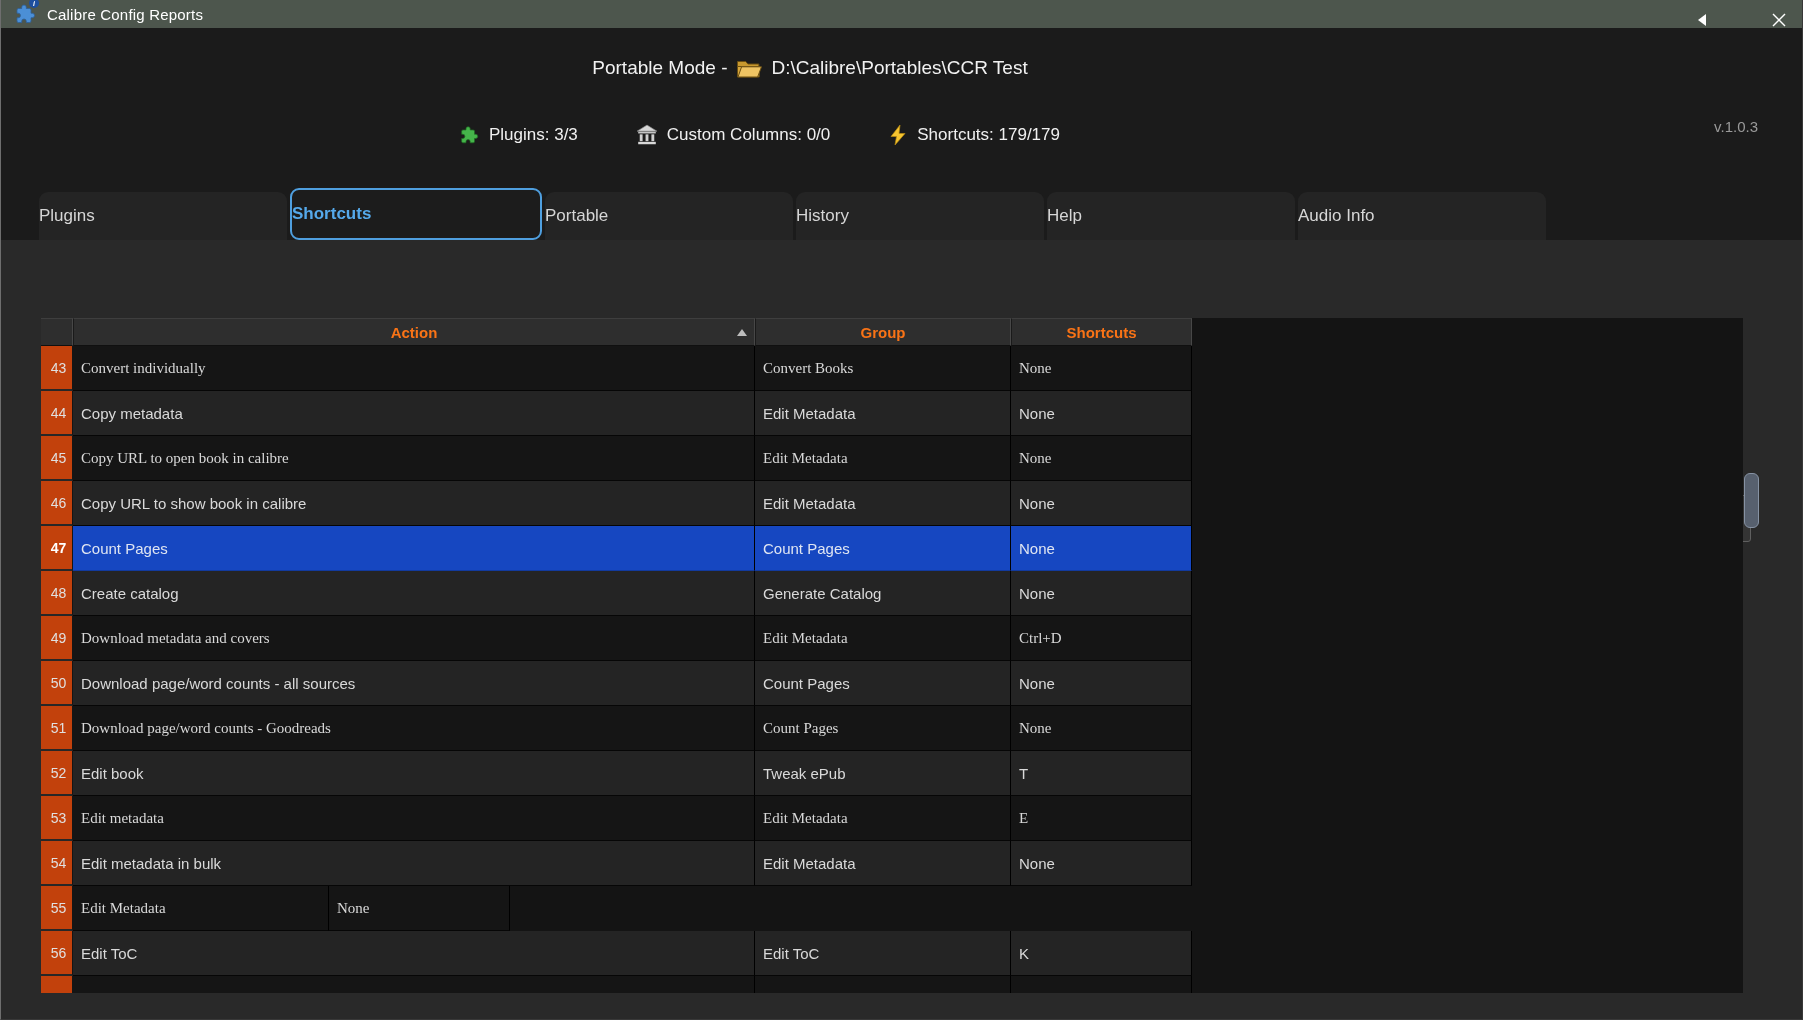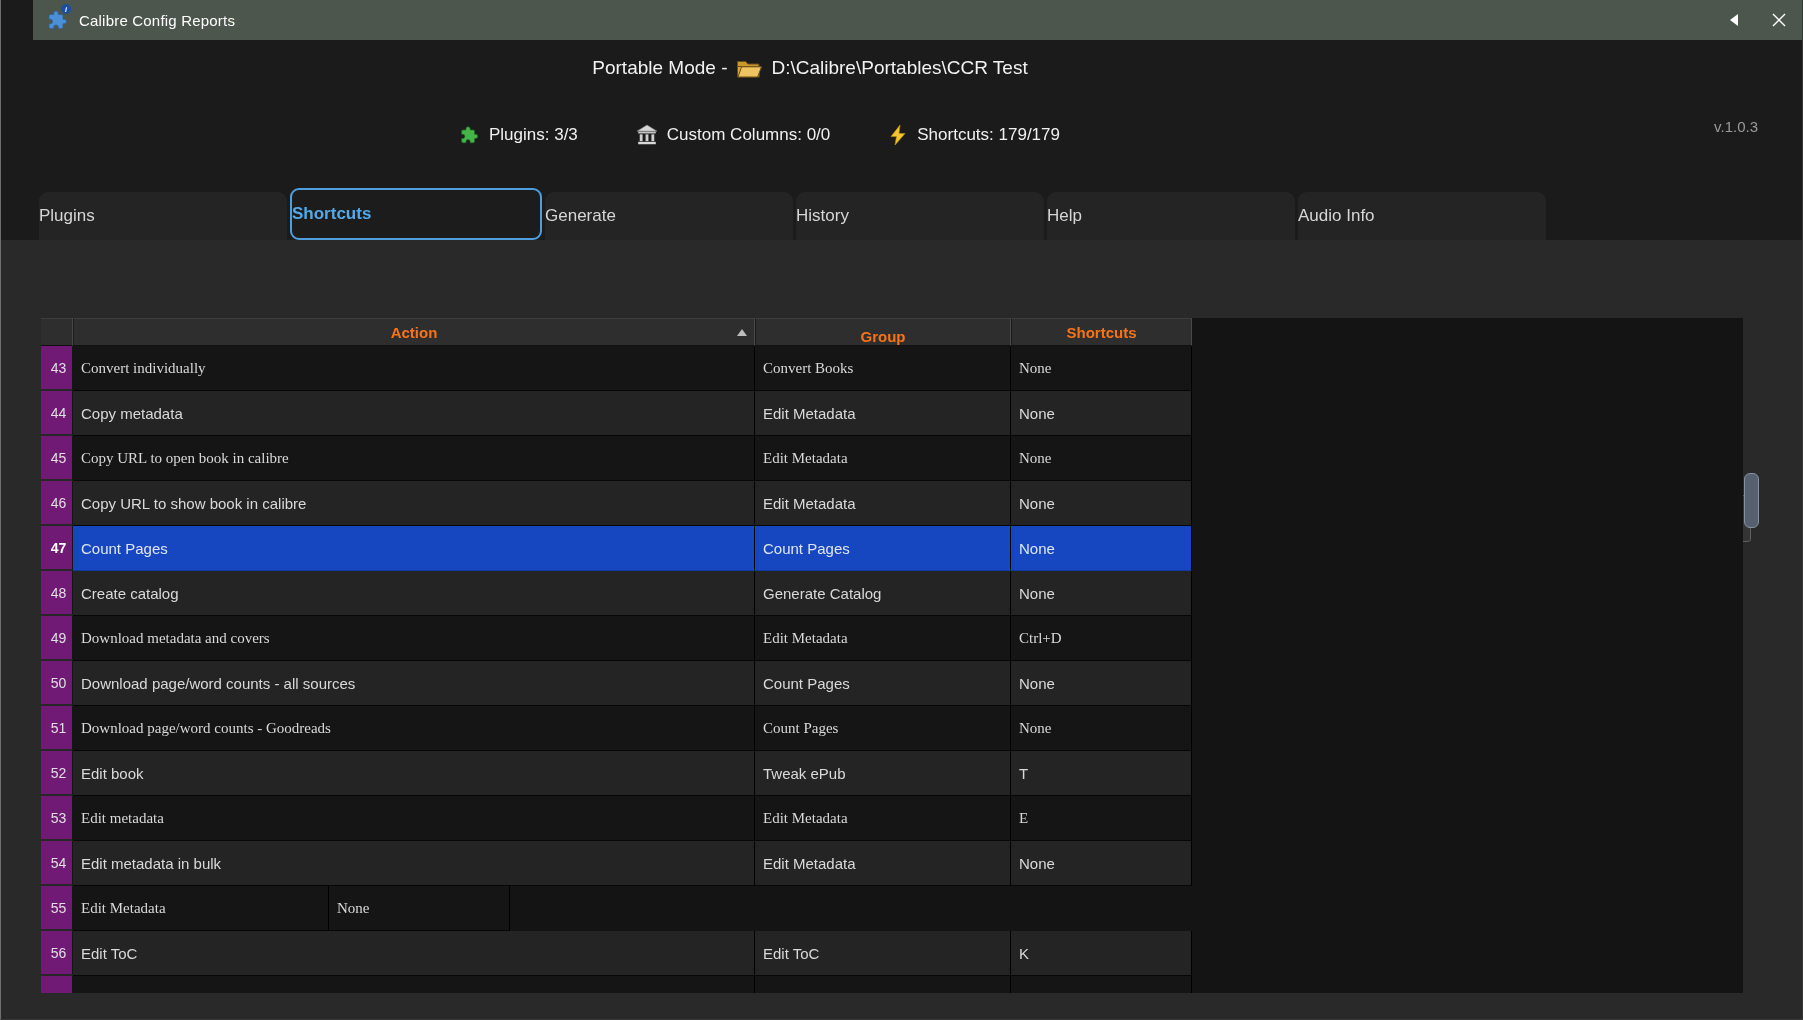--- a/index.html
+++ b/index.html
@@ -12,25 +12,24 @@
   }
   .window {
     position: absolute; inset: 0;
     border-left: 1px solid #6e6e6e;
     border-right: 1px solid #383838;
     border-bottom: 1px solid #383838;
   }
 
   
   .titlebar {
-    position: absolute; top: 0; left: 0; right: 0; height: 40px;
+    position: absolute; top: 0; left: 0; right: 0; height: 28px;
     background: #4d564d;
     display: flex; align-items: center;
     padding-left: 12px;
-    margin-left: 32px;
   }
   .app-icon-wrap { position: relative; width: 24px; height: 24px; }
   .app-icon-badge {
     position: absolute; top: -4px; right: -2px; width: 10px; height: 10px;
     background: #1d4e9e; border-radius: 50%;
     color: #fff; font-size: 7px; font-style: italic; font-weight: bold;
     display: flex; align-items: center; justify-content: center;
   }
   .titlebar-title { margin-left: 10px; font-size: 15px; color: #ffffff; letter-spacing: .2px; }
   .tb-btn-back { position: absolute; top: 0; left: 1686px; width: 30px; height: 40px;
@@ -110,41 +109,41 @@
     border-top: 1px solid #3e3e3e;
     border-bottom: 1px solid #101010;
     border-right: 1px solid #474747;
     border-left: 1px solid #1a1a1a;
     display: flex; align-items: center; justify-content: center;
     font-size: 15px; font-weight: bold; color: #f97316;
     position: relative; cursor: pointer;
   }
   .th-gutter { width: 32px; border-left: none; }
   .th-action { width: 682px; }
-  .th-group { width: 256px; align-items: flex-end; }
+  .th-group { width: 256px; }
   .th-shortcuts { width: 181px; }
   .sort-asc {
     position: absolute; right: 7px; top: 10px;
     width: 0; height: 0;
     border-left: 5px solid transparent; border-right: 5px solid transparent;
     border-bottom: 7px solid #bdbdbd;
   }
 
   .trow { display: flex; height: 45px; width: 1151px; cursor: default; }
   .td {
     display: flex; align-items: center;
     font-size: 15px; color: #d9d9d9;
     border-right: 1px solid #000;
     border-bottom: 1px solid #060606;
     padding-left: 8px;
     white-space: nowrap; overflow: hidden;
   }
   .td-gutter {
     width: 32px; justify-content: center; padding-left: 4px;
-    background: #701a75; color: #e0e0e0; font-size: 14px;
+    background: #c2410c; color: #e0e0e0; font-size: 14px;
     border-right: 1px solid #151515;
     border-bottom: 2px solid #272727;
   }
   .td-action { width: 682px; }
   .td-group { width: 256px; }
   .td-shortcut { width: 181px; }
   .trow.dark  .td:not(.td-gutter) { background: #151515; font-family: Liberation Serif, serif; }
   .trow.light .td:not(.td-gutter) { background: #242424; }
   .trow.selected .td:not(.td-gutter) { background: #1647c1; color: #dfe5f2; border-bottom-color: #123a9e; }
   .trow.selected .td-gutter { font-weight: bold; color: #ffffff; }
@@ -232,21 +231,21 @@
   <span class="version-label">v.1.0.3</span>
 
   <div class="tab-bar">
       <div class="tab">
         <span>Plugins</span>
       </div>
       <div class="tab active">
         <span>Shortcuts</span>
       </div>
       <div class="tab">
-        <span>Generate</span>
+        <span>Portable</span>
       </div>
       <div class="tab">
         <span>History</span>
       </div>
       <div class="tab">
         <span>Help</span>
       </div>
       <div class="tab">
         <span>Audio Info</span>
       </div>

